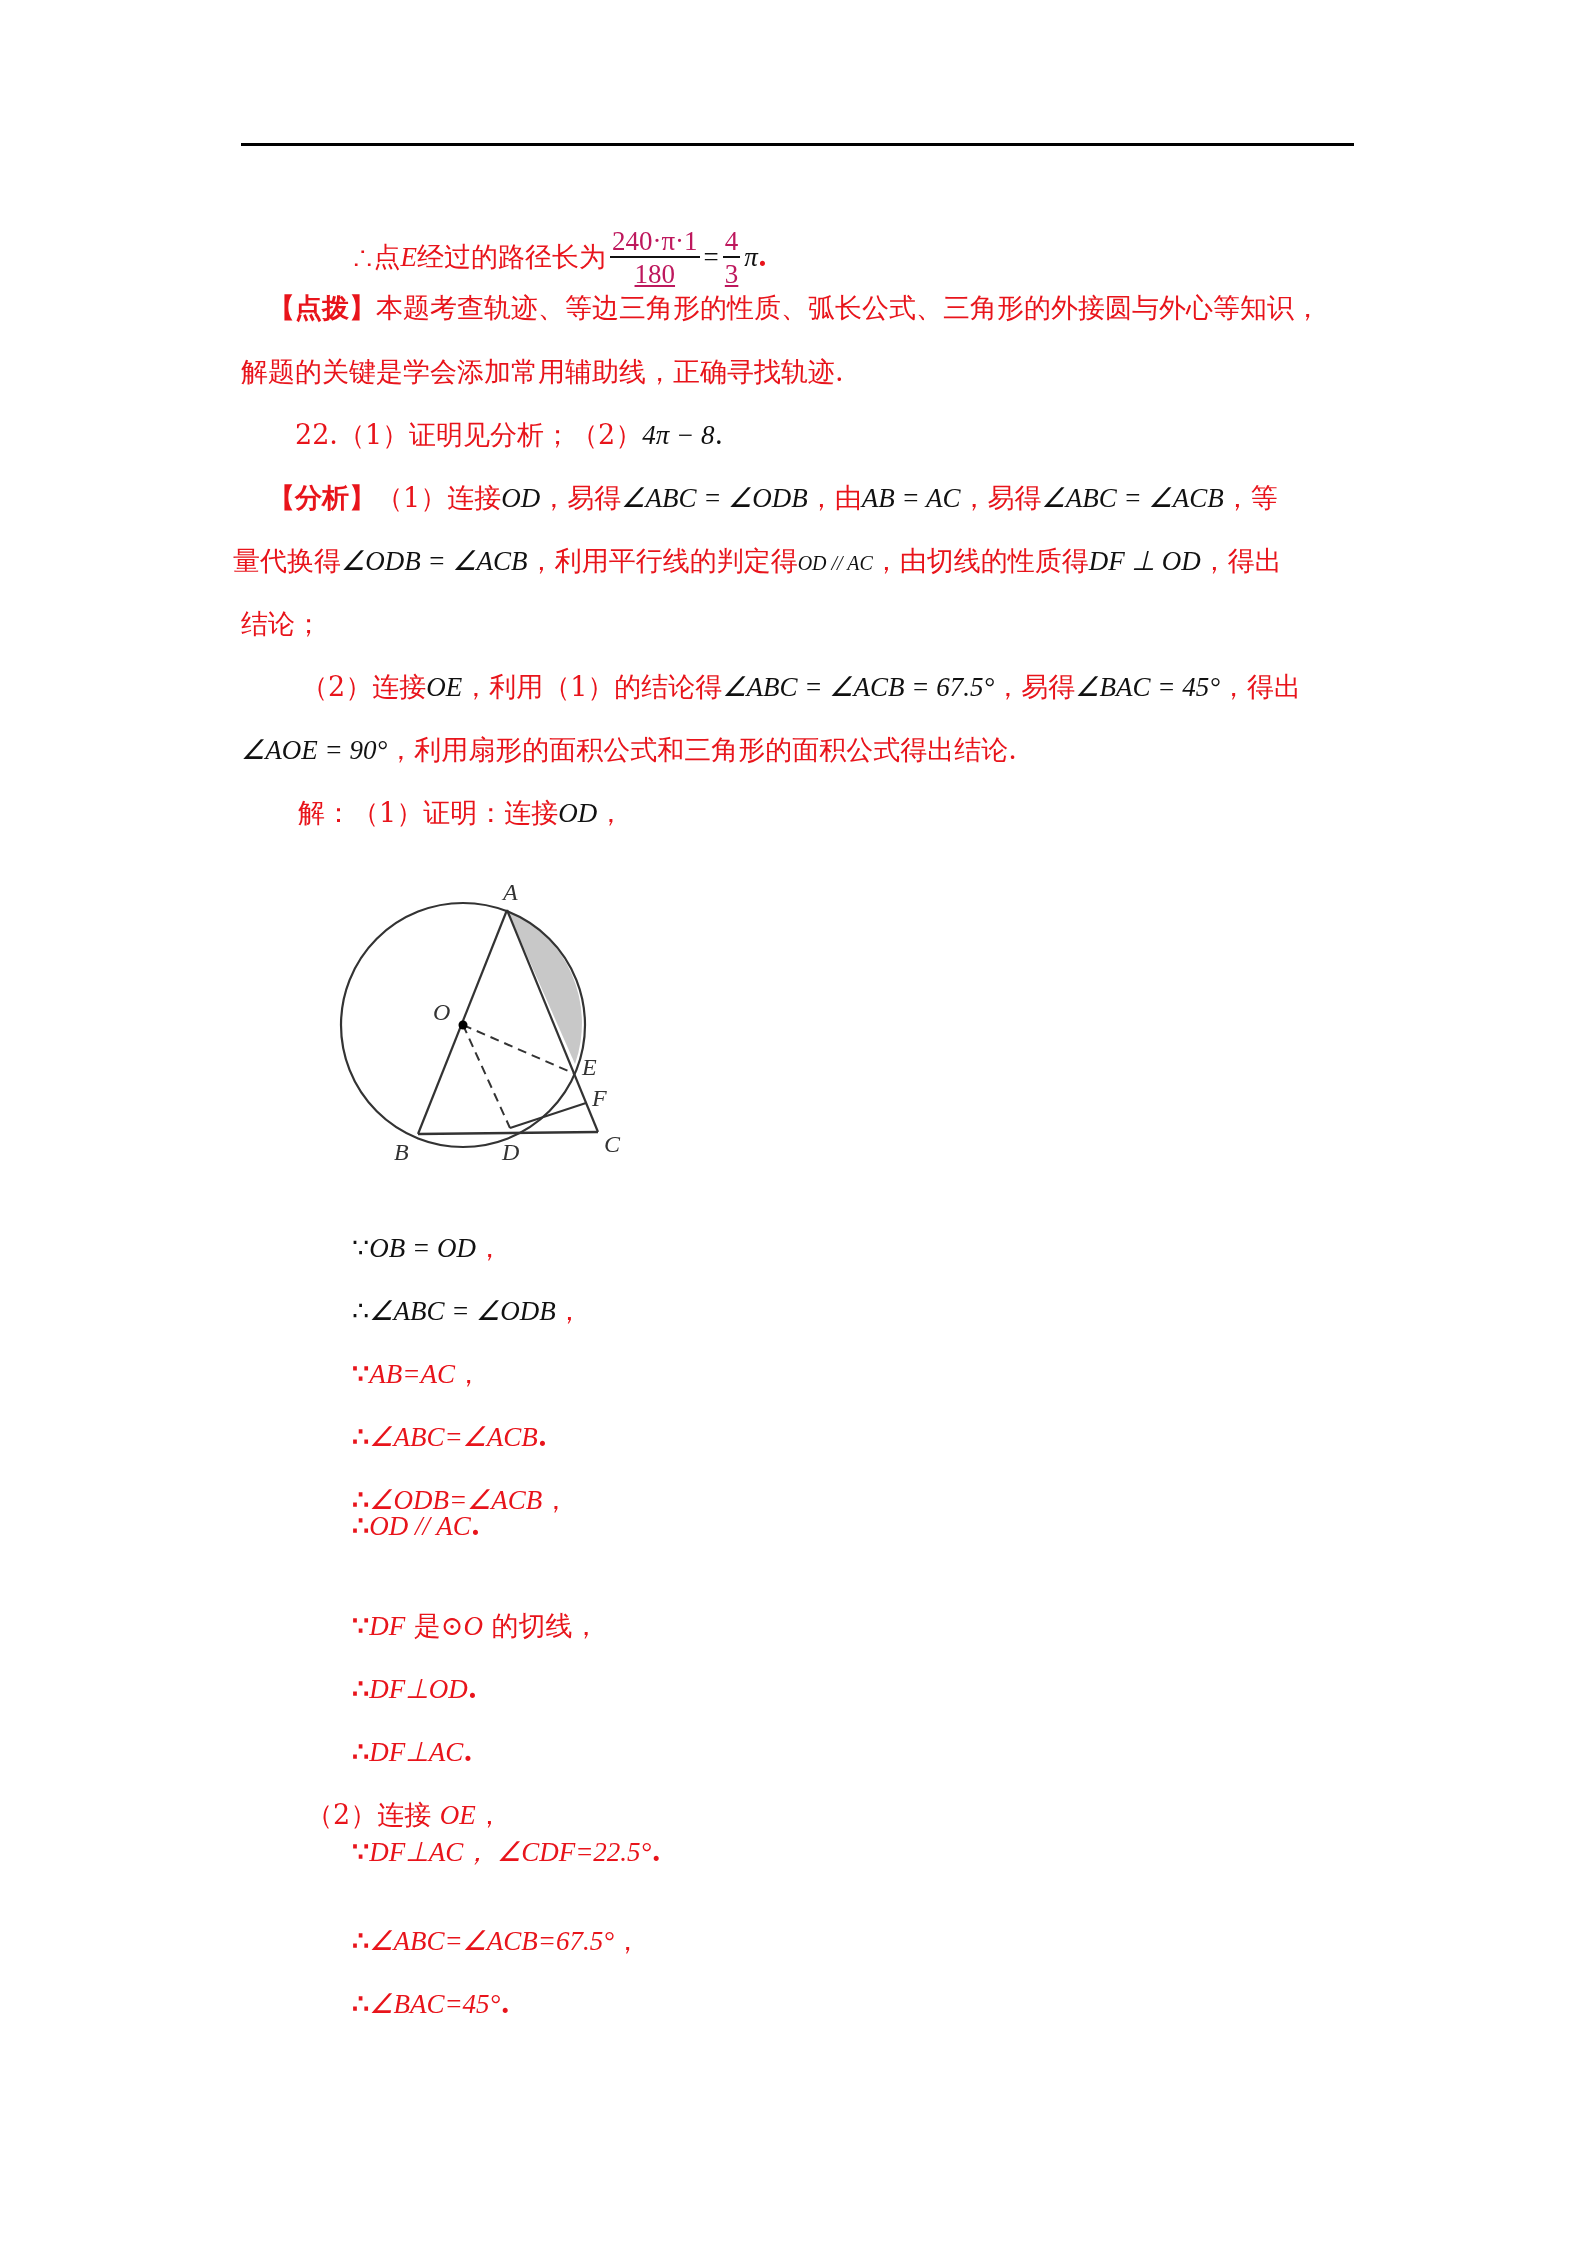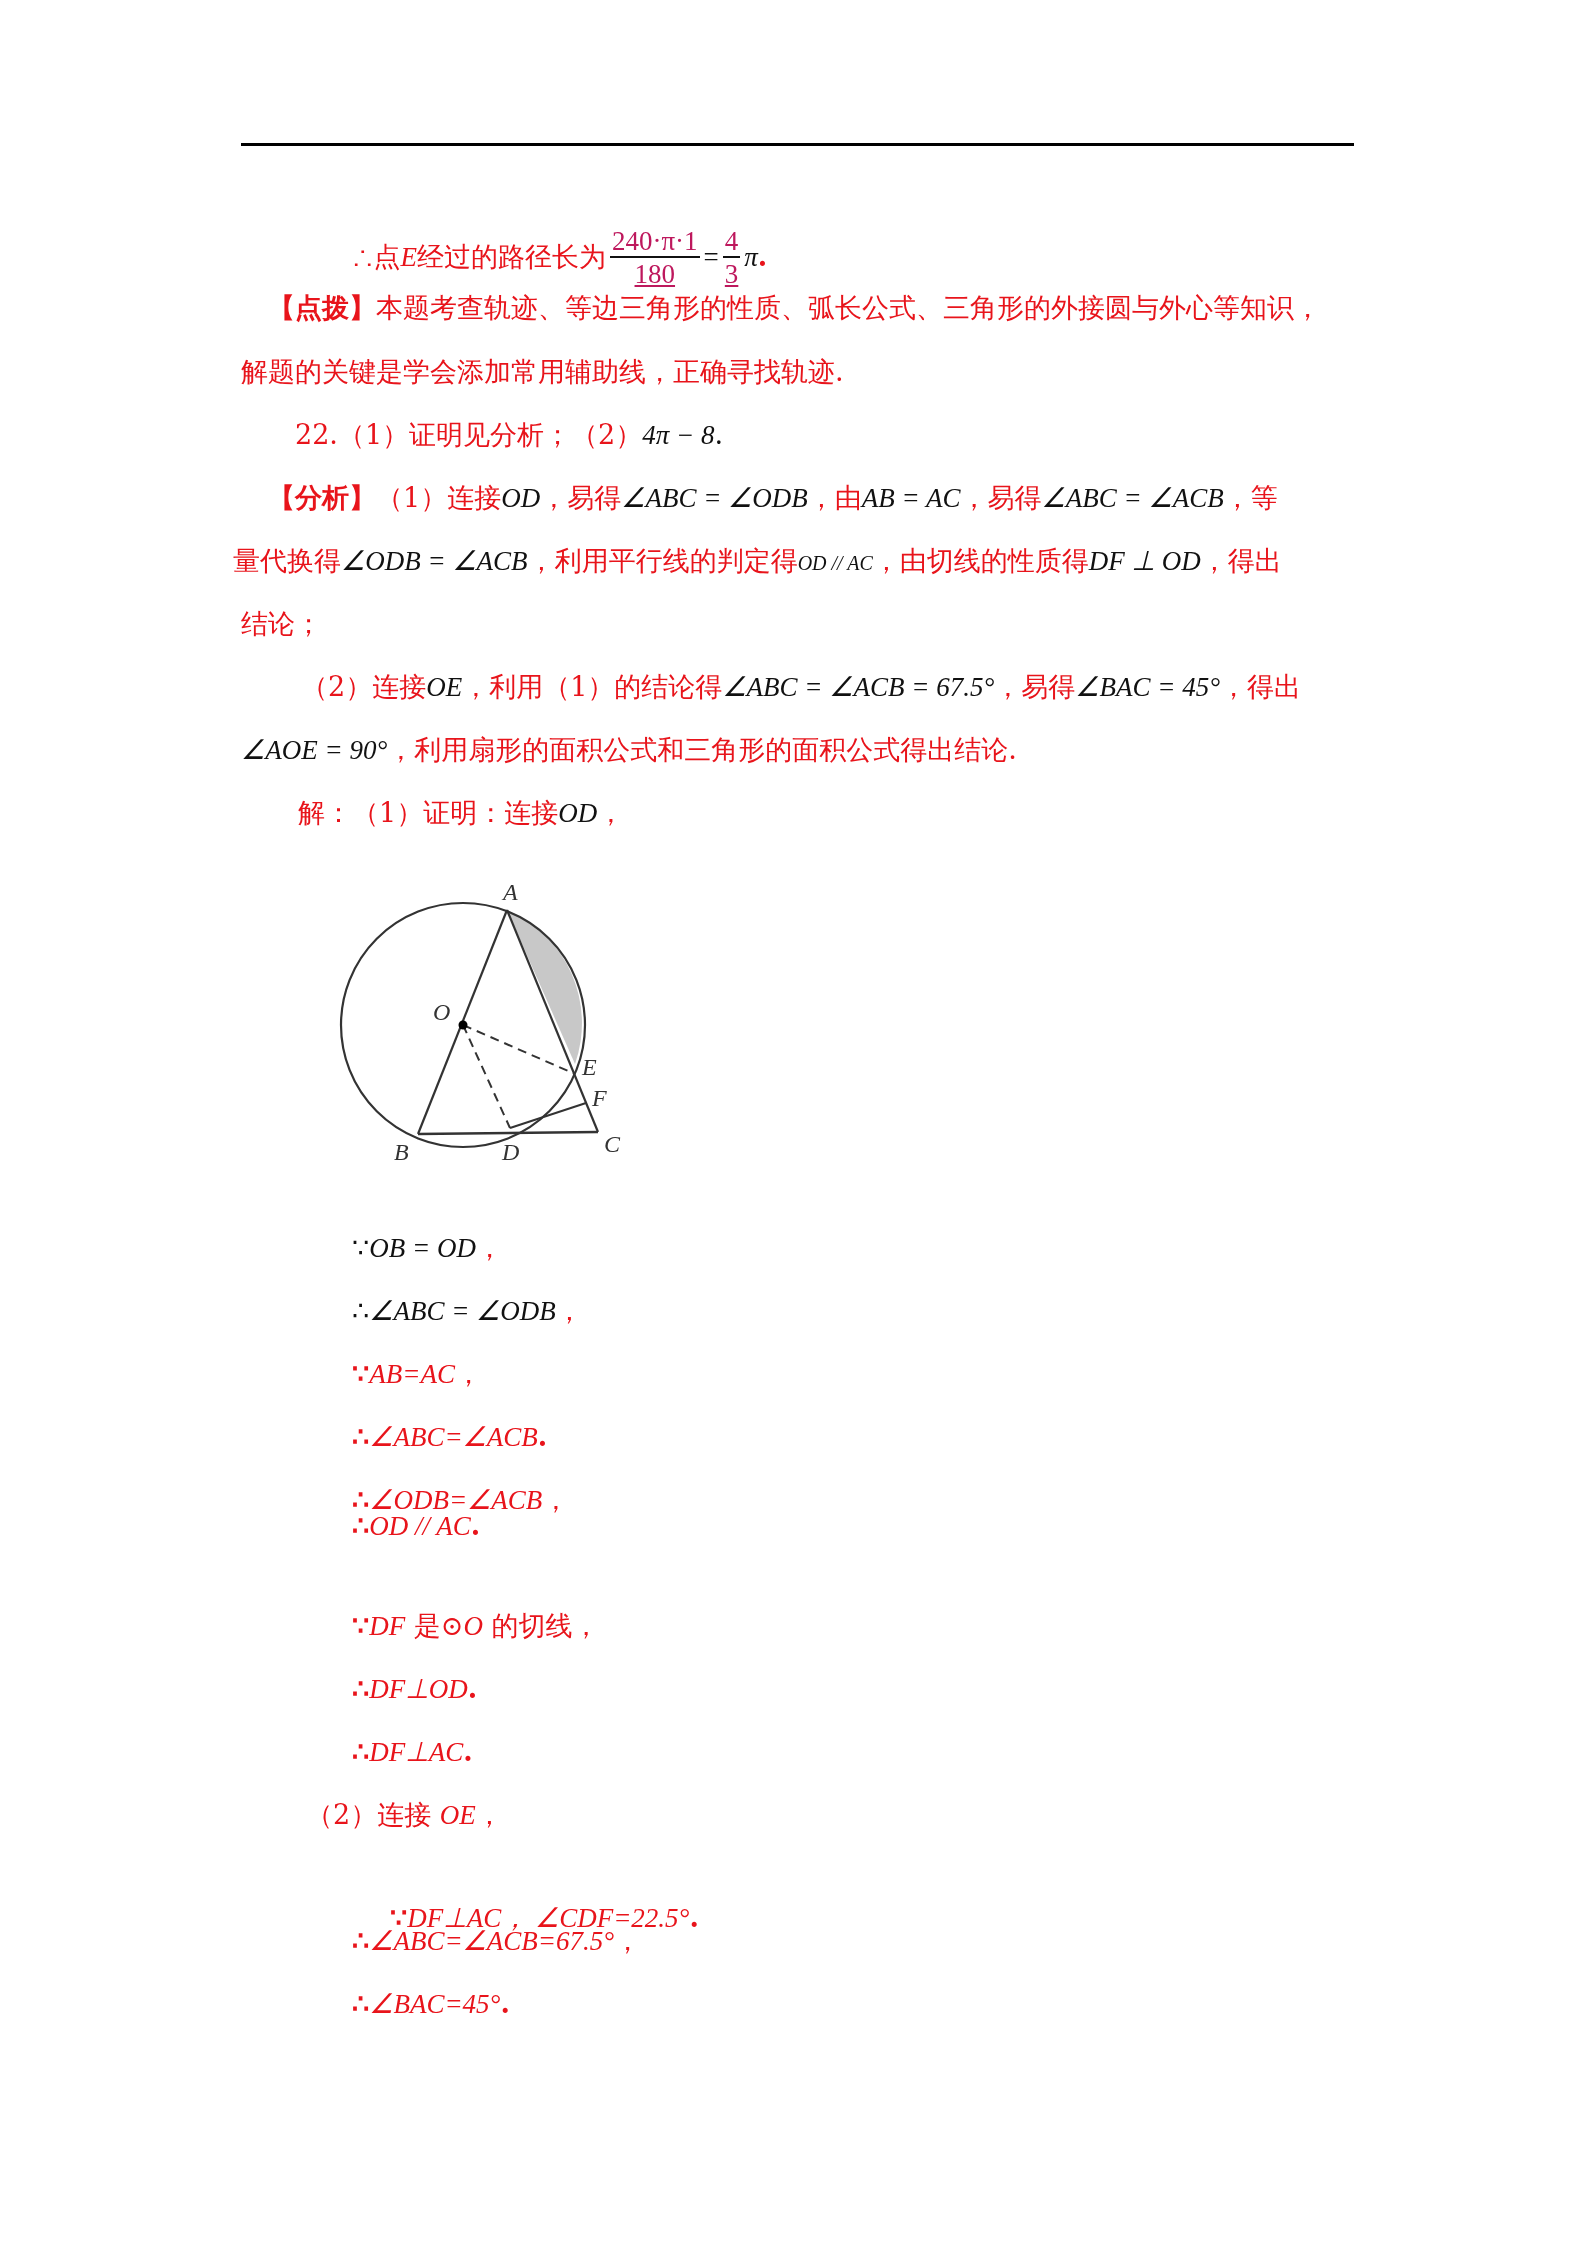--- a/index.html
+++ b/index.html
@@ -106,21 +106,21 @@
 <div class="line" style="left:352px; top:1669px;">
   <span class="bold">∴</span><span class="m">DF⊥OD</span><span class="bold">.</span>
 </div>
 <div class="line" style="left:352px; top:1732px;">
   <span class="bold">∴</span><span class="m">DF⊥AC</span><span class="bold">.</span>
 </div>
 
 <div class="line" style="left:306px; top:1795px;">
   <span>（2）连接 </span><span class="m">OE</span><span>，</span>
 </div>
-<div class="line" style="left:352px; top:1898px;margin-left:38px;">
+<div class="line" style="left:352px; top:1832px;">
   <span class="bold">∵</span><span class="m">DF⊥AC，  ∠CDF=22.5°</span><span class="bold">.</span>
 </div>
 <div class="line" style="left:352px; top:1921px;">
   <span class="bold">∴</span><span class="m">∠ABC=∠ACB=67.5°</span><span>，</span>
 </div>
 <div class="line" style="left:352px; top:1984px;text-align:center;">
   <span class="bold">∴</span><span class="m">∠BAC=45°</span><span class="bold">.</span>
 </div>
 
 </body></html>

